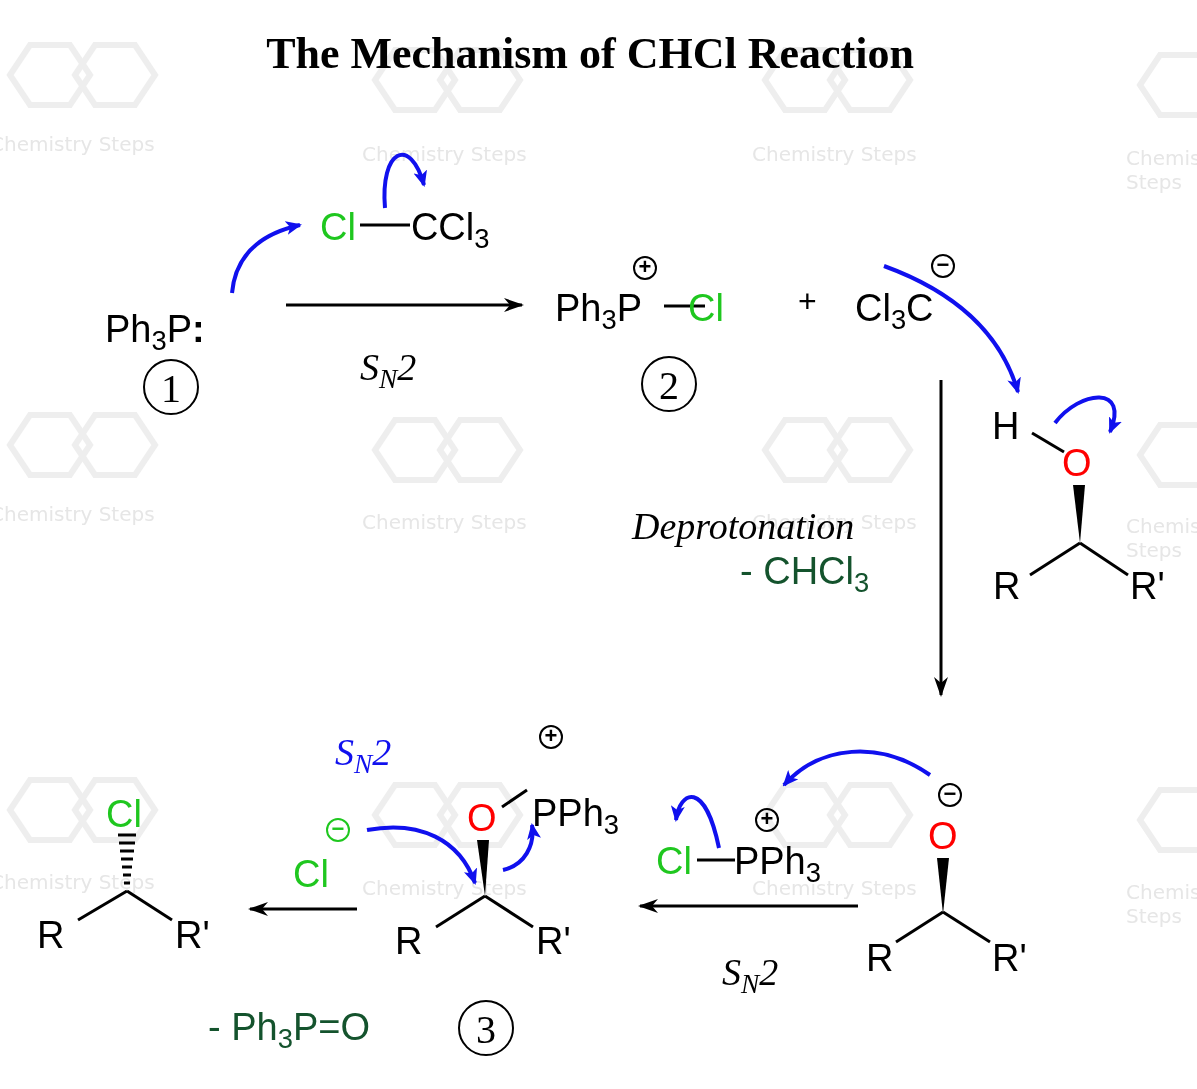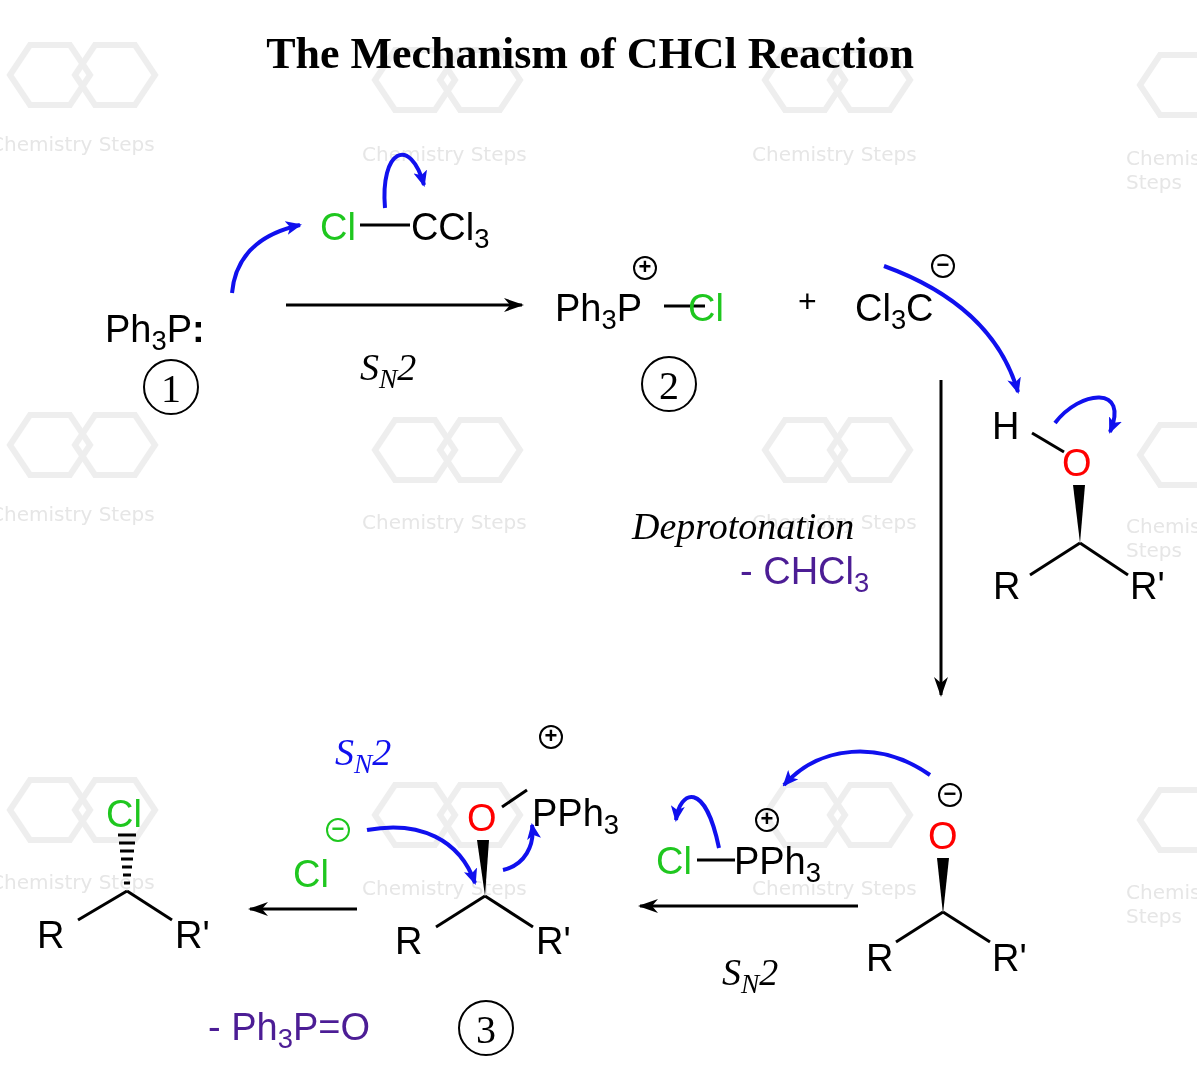--- a/index.html
+++ b/index.html
@@ -2,21 +2,21 @@
 <html><head>
 <meta charset="utf-8">
 <style>
   html, body { margin:0; padding:0; background:#ffffff; }
   body { width:1197px; height:1089px; position:relative; overflow:hidden; font-family:"Liberation Sans", sans-serif; }
   .abs { position:absolute; white-space:nowrap; }
   .title { font-family:"Liberation Serif", serif; font-weight:bold; font-size:44px; color:#000; left:0; width:1180px; text-align:center; top:28px; }
   .chem { font-family:"Liberation Sans", sans-serif; font-size:38px; color:#000; }
   .green { color:#1fc71f; }
   .red { color:#ff0000; }
-  .gray { color:#4c1d95; }
+  .gray { color:#14532d; }
   .ital { font-family:"Liberation Serif", serif; font-style:italic; font-size:38px; color:#000; }
   .blue { color:#1010ee; }
   sub { font-size:0.72em; vertical-align:-0.28em; }
   .circled { position:absolute; width:56px; height:56px; border:2px solid #000; border-radius:50%; font-family:"Liberation Serif", serif; font-size:40px; text-align:center; line-height:56px; color:#000; box-sizing:border-box; }
   .charge { position:absolute; width:24px; height:24px; border:2px solid #000; border-radius:50%; box-sizing:border-box; font-size:22px; line-height:18px; text-align:center; font-weight:bold; }
   .wm { position:absolute; color:#e6e6e6; font-family:"DejaVu Sans", sans-serif; font-size:20px; }
   svg.overlay { position:absolute; left:0; top:0; }
 </style>
 </head>
 <body>

